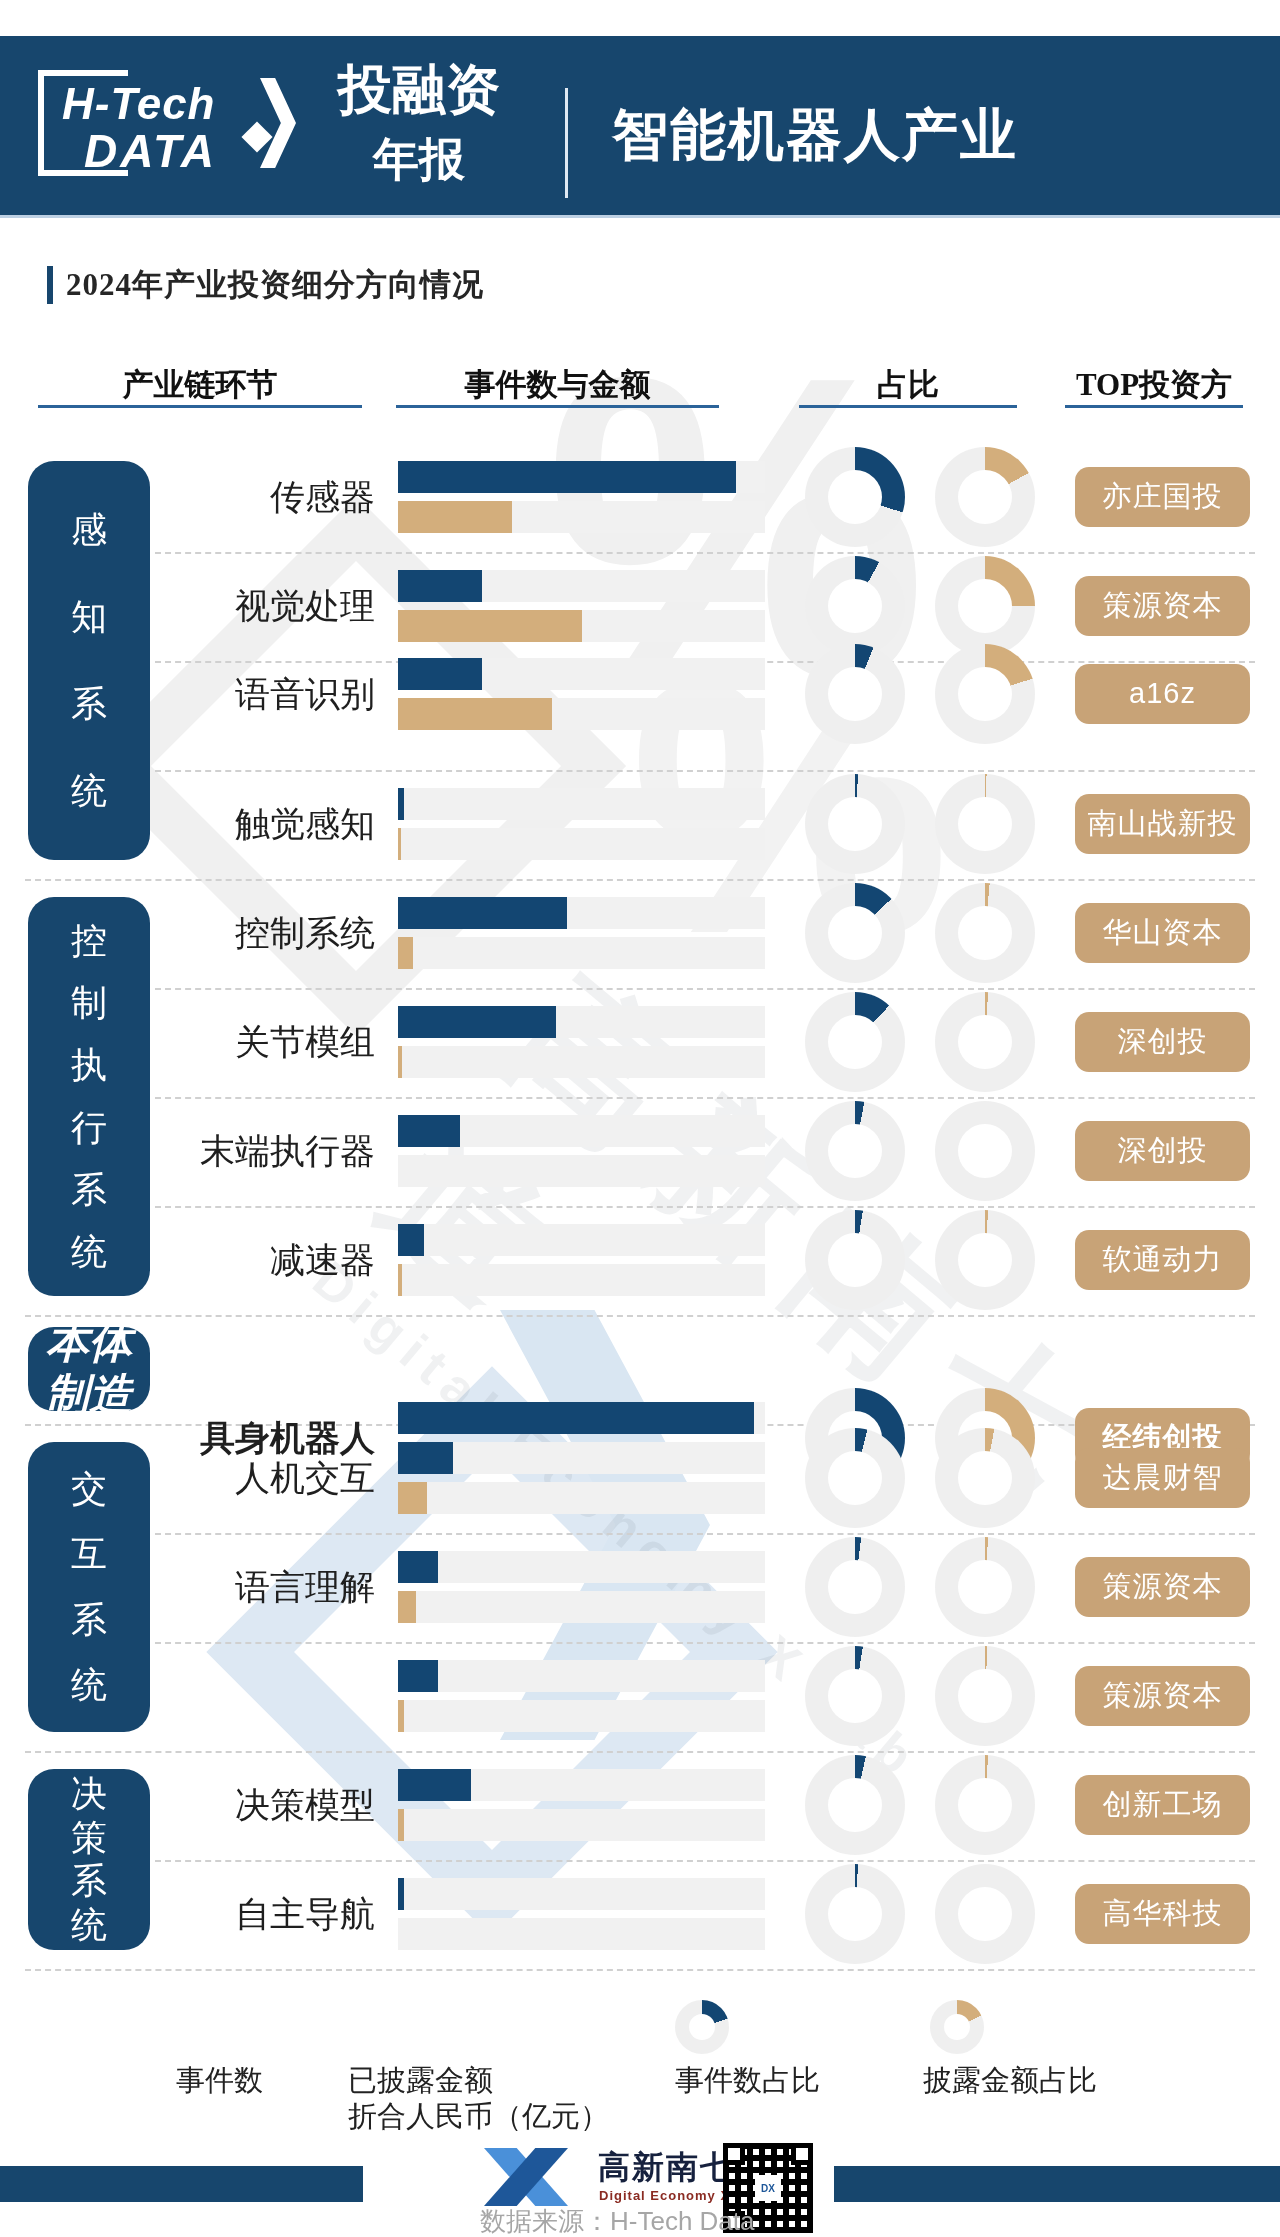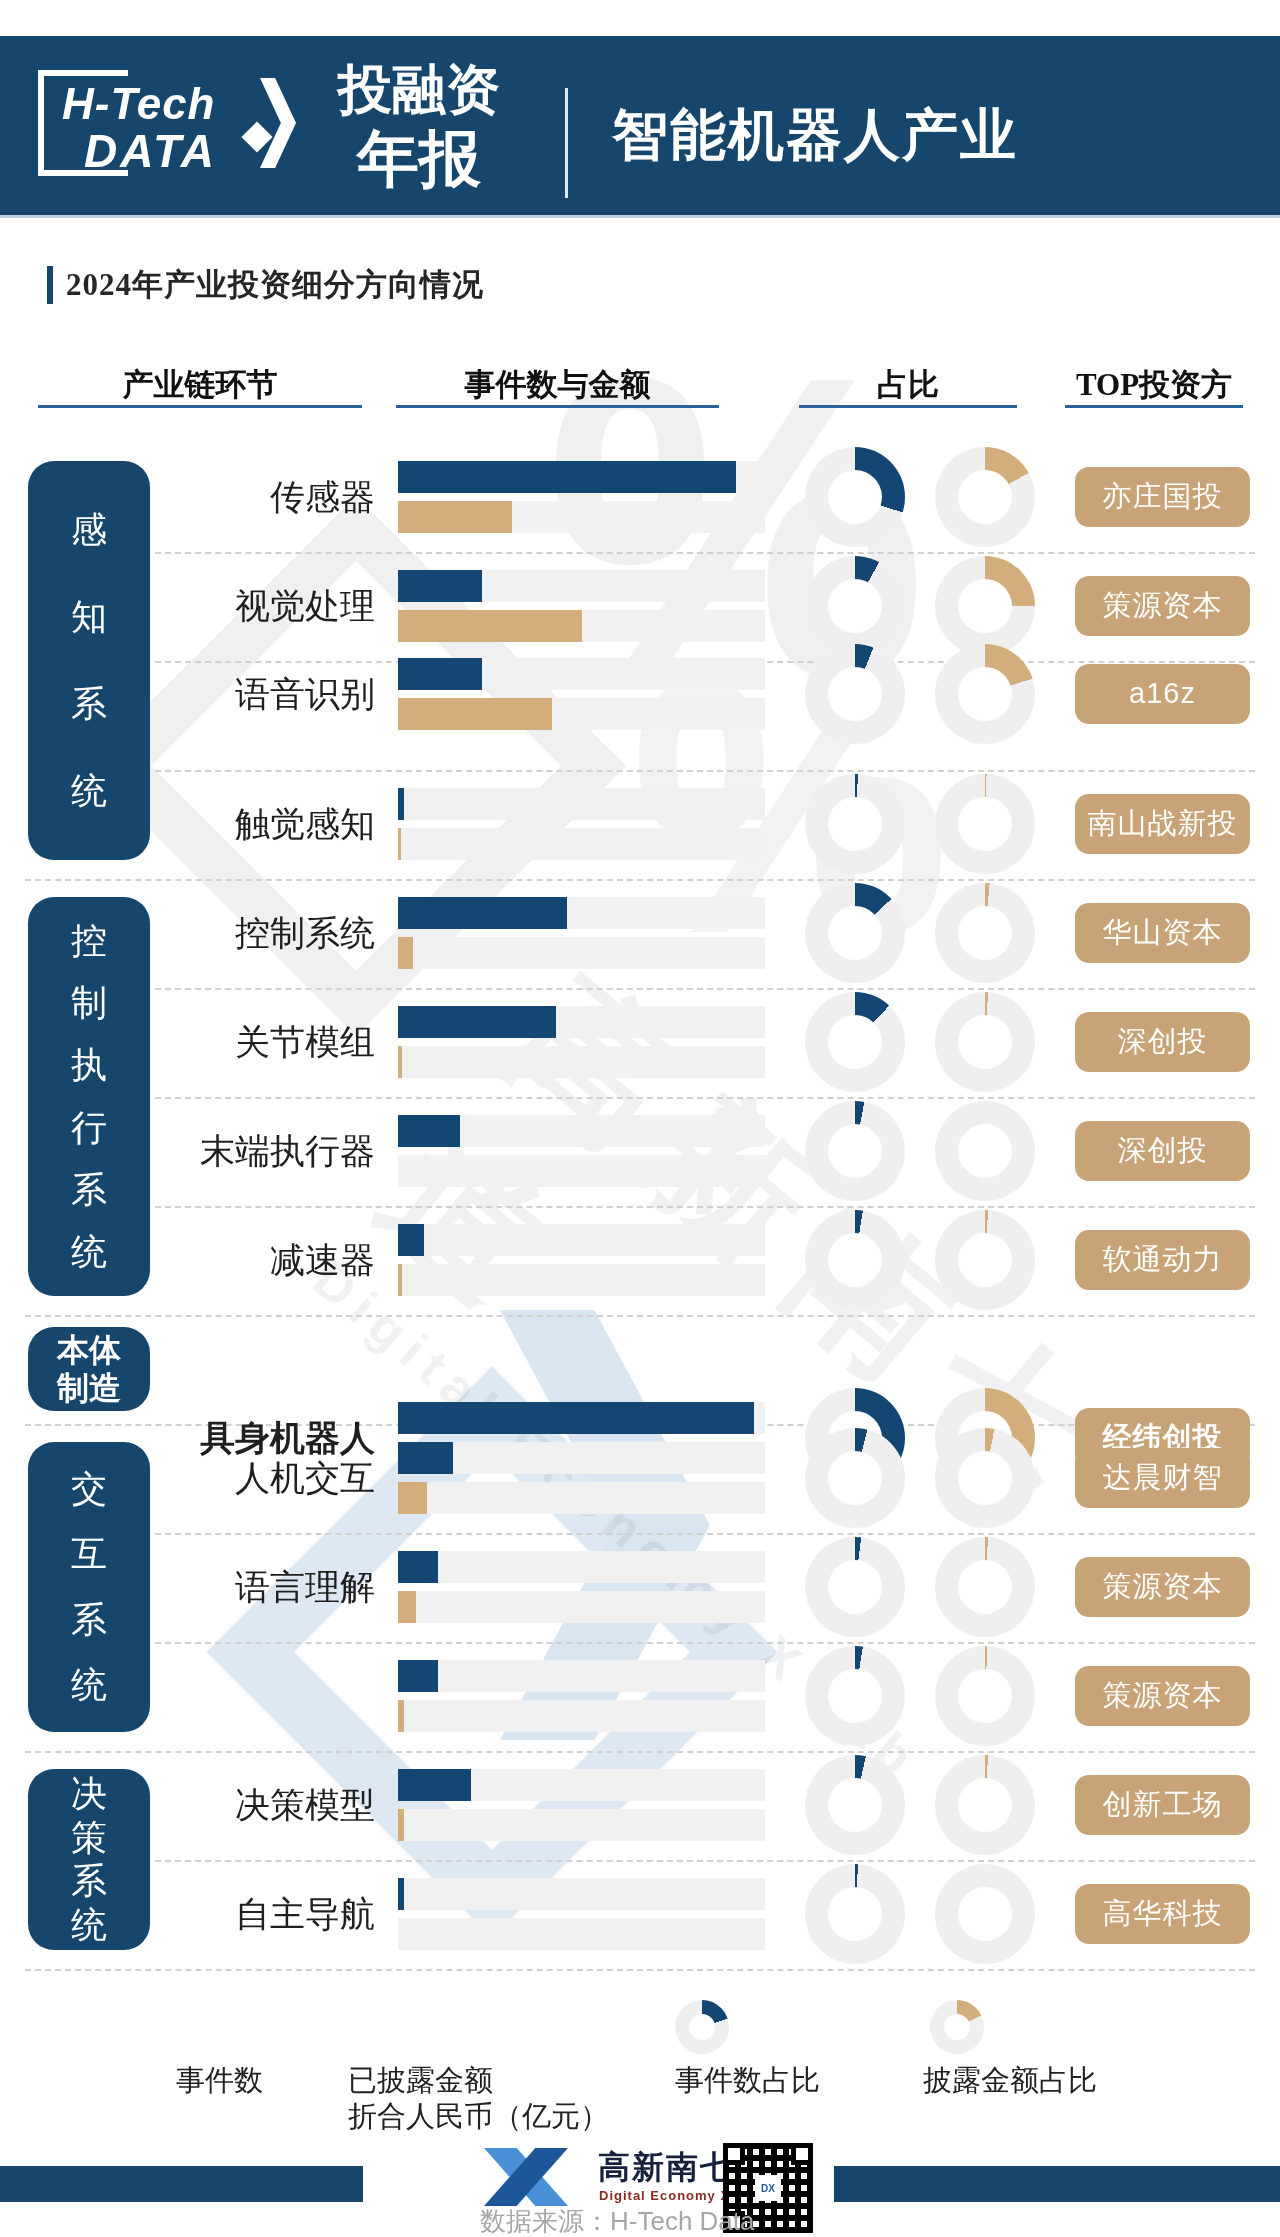--- a/index.html
+++ b/index.html
@@ -12,21 +12,21 @@
   #logo-bracket{position:absolute;left:38px;top:34px;width:84px;height:94px;
     border-left:6px solid #fff;border-top:6px solid #fff;border-bottom:6px solid #fff;}
   .logo-txt{color:#fff;font-style:italic;font-weight:bold;letter-spacing:1px;line-height:1;}
   #logo-l1{position:absolute;left:62px;top:46px;font-size:44px;}
   #logo-l2{position:absolute;left:84px;top:92px;font-size:46px;letter-spacing:3px;}
   #logo-diamond{position:absolute;left:246px;top:90px;width:22px;height:22px;background:#fff;transform:rotate(45deg);}
   #logo-chevron{position:absolute;left:260px;top:42px;width:36px;height:90px;background:#fff;
     clip-path:polygon(0 0,42% 0,100% 50%,42% 100%,0 100%,58% 50%);}
   #badge{position:absolute;left:330px;top:18px;width:178px;text-align:center;color:#fff;font-weight:bold;}
   #badge .b1{font-size:54px;line-height:70px;}
-  #badge .b2{font-size:62px;line-height:70px;}
+  #badge .b2{font-size:46px;line-height:70px;}
   #header-divider{position:absolute;left:565px;top:52px;width:3px;height:110px;background:#dfe9f3;}
   #page-title{position:absolute;left:612px;top:62px;color:#fff;font-weight:bold;font-size:56px;letter-spacing:2px;}
   
   #title-bar{position:absolute;left:47px;top:266px;width:6px;height:38px;background:#17466d;}
   #section-title{position:absolute;left:66px;top:264px;font-family:"Liberation Serif","DejaVu Serif",serif;
     font-weight:bold;font-size:31px;color:#262626;letter-spacing:1px;}
   
   .col-head{position:absolute;top:364px;text-align:center;font-family:"Liberation Serif","DejaVu Serif",serif;
     font-weight:bold;font-size:31px;color:#111;z-index:4;}
   .col-rule{position:absolute;top:405px;height:3px;background:#2b6399;z-index:4;}
@@ -43,21 +43,21 @@
   .donut.d1{left:805px;}
   .donut.d2{left:935px;}
   .investor{position:absolute;left:1075px;width:175px;height:60px;top:50%;transform:translateY(-50%);
     background:#c8a377;border-radius:14px;color:#fff;font-size:29px;display:flex;
     align-items:center;justify-content:center;letter-spacing:1px;}
   .sep{position:absolute;height:0;border-top:2px dashed #d0d0d0;z-index:2;}
   .group-box{position:absolute;left:28px;width:122px;background:#17466d;border-radius:26px;
     color:#fff;display:flex;flex-direction:column;align-items:center;justify-content:space-evenly;z-index:3;}
   .group-box span{font-size:36px;line-height:1;}
   .group-box.h{justify-content:center;}
-  .group-box.h span{font-size:32px;font-weight:bold;line-height:1.2;}
+  .group-box.h span{font-size:43px;font-weight:bold;line-height:1.2;font-style:italic;}
   
   .wm{position:absolute;z-index:1;pointer-events:none;}
   #wm-pct1{left:545px;top:280px;font-size:430px;font-weight:bold;color:#f0f0f0;}
   #wm-pct2{left:630px;top:600px;font-size:360px;font-weight:bold;color:#f2f2f2;}
   #wm-square{left:165px;top:575px;width:290px;height:290px;border:46px solid #f0f0f0;transform:rotate(45deg);}
   #wm-diamond{left:290px;top:1450px;width:280px;height:280px;border:62px solid #dde8f3;transform:rotate(45deg);}
   #wm-chevron{left:500px;top:1310px;width:210px;height:430px;background:#d9e6f2;
     clip-path:polygon(0 0,45% 0,100% 50%,45% 100%,0 100%,55% 50%);}
   #wm-diag{left:600px;top:940px;transform:rotate(40deg);transform-origin:left top;width:820px;
     color:rgba(40,50,70,0.07);}

